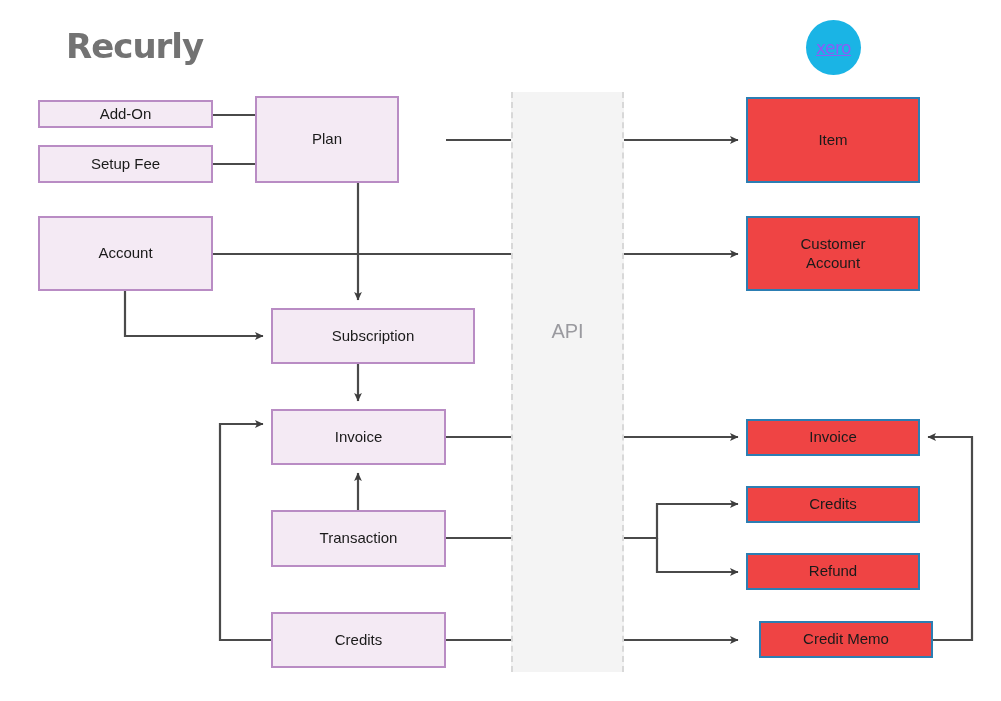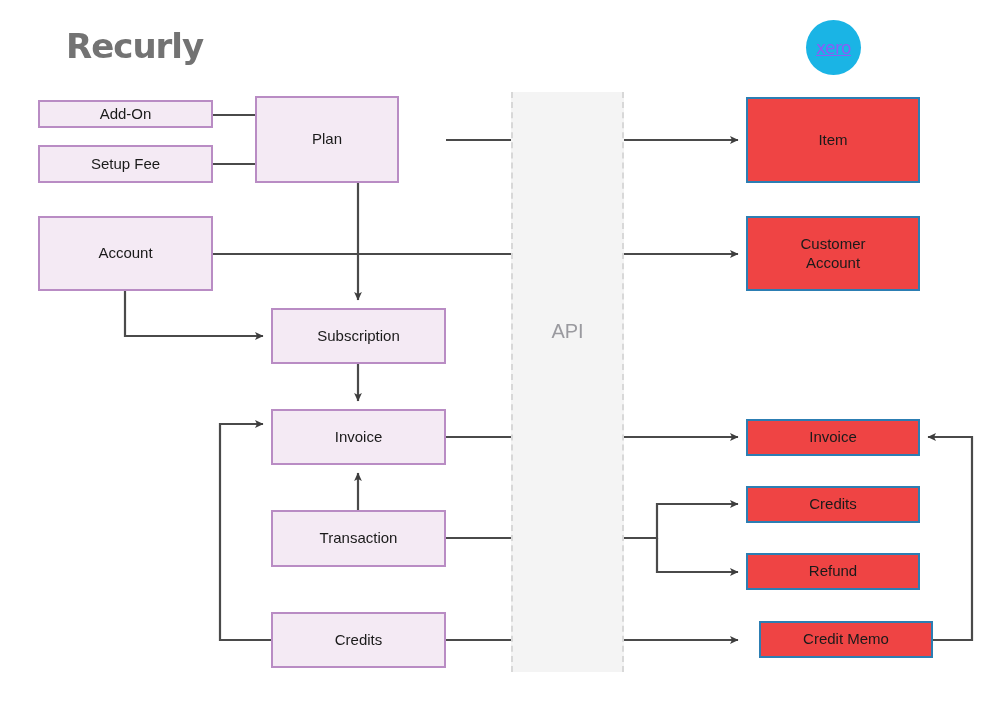--- a/index.html
+++ b/index.html
@@ -159,21 +159,21 @@
     </div>
     <div class="node recurly" style="left: 38px; top: 145px; width: 175px; height: 38px;">
       <span class="label">Setup Fee</span>
     </div>
     <div class="node recurly" style="left: 255px; top: 96px; width: 144px; height: 87px;">
       <span class="label">Plan</span>
     </div>
     <div class="node recurly" style="left: 38px; top: 216px; width: 175px; height: 75px;">
       <span class="label">Account</span>
     </div>
-    <div class="node recurly" style="left: 271px; top: 308px; width: 175px; height: 56px;">
+    <div class="node recurly" style="left: 271px; top: 308px; width: 204px; height: 56px;">
       <span class="label">Subscription</span>
     </div>
     <div class="node recurly" style="left: 271px; top: 409px; width: 175px; height: 56px;">
       <span class="label">Invoice</span>
     </div>
     <div class="node recurly" style="left: 271px; top: 510px; width: 175px; height: 57px;">
       <span class="label">Transaction</span>
     </div>
     <div class="node recurly" style="left: 271px; top: 612px; width: 175px; height: 56px;">
       <span class="label">Credits</span>

